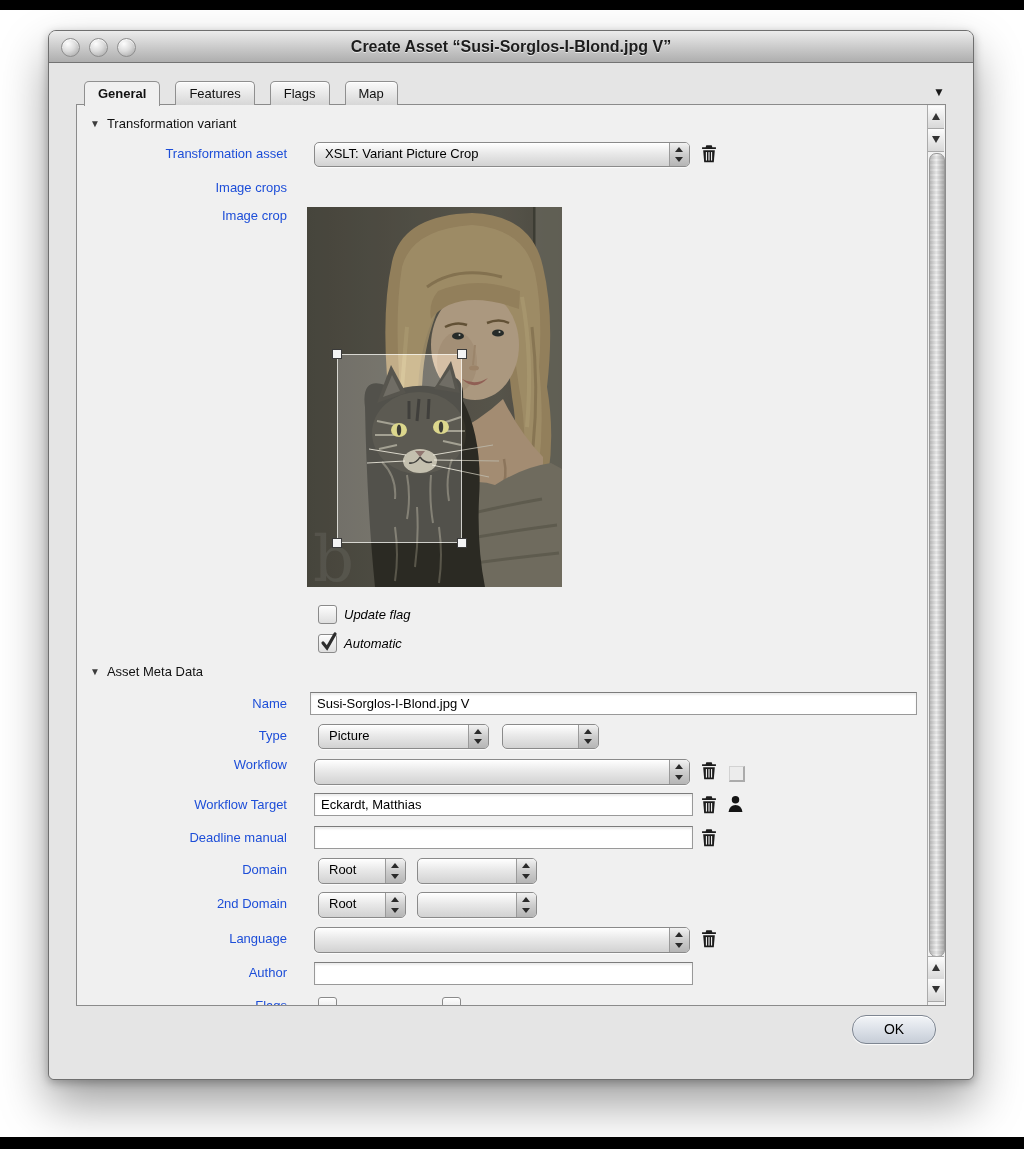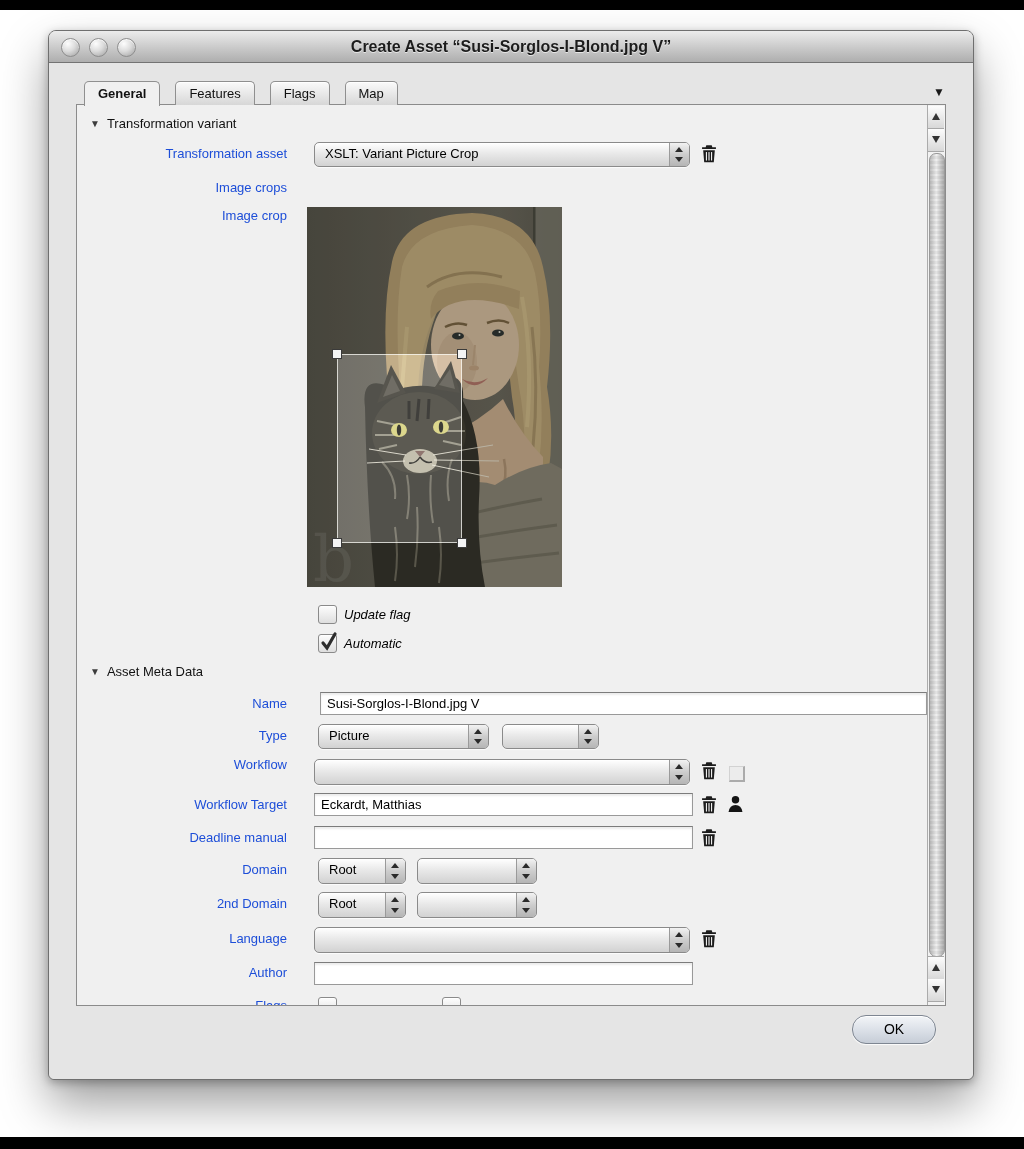--- a/index.html
+++ b/index.html
@@ -228,21 +228,21 @@
             </svg>
         </span>
         <span class="cblbl" style="left:267px;top:531px">Automatic</span>
 
         <div class="sechdr" style="top:558px">
           <span class="tri">▼</span>
           <span>Asset Meta Data</span>
         </div>
 
         <div class="lbl" style="top:591px">Name</div>
-        <input class="ti" style="left: 243px; top: 587px; width: 607px;" value="Susi-Sorglos-I-Blond.jpg V">
+        <input class="ti" style="left: 233px; top: 587px; width: 607px;" value="Susi-Sorglos-I-Blond.jpg V">
 
         <div class="lbl" style="top:623px">Type</div>
         <div class="dd" style="left:241px;top:619px;width:169px">
           <span class="dd-text">Picture</span>
           <span class="dd-step">
               <i class="up"></i>
               <i class="dn"></i>
             </span>
         </div>
         <div class="dd" style="left:425px;top:619px;width:95px">

